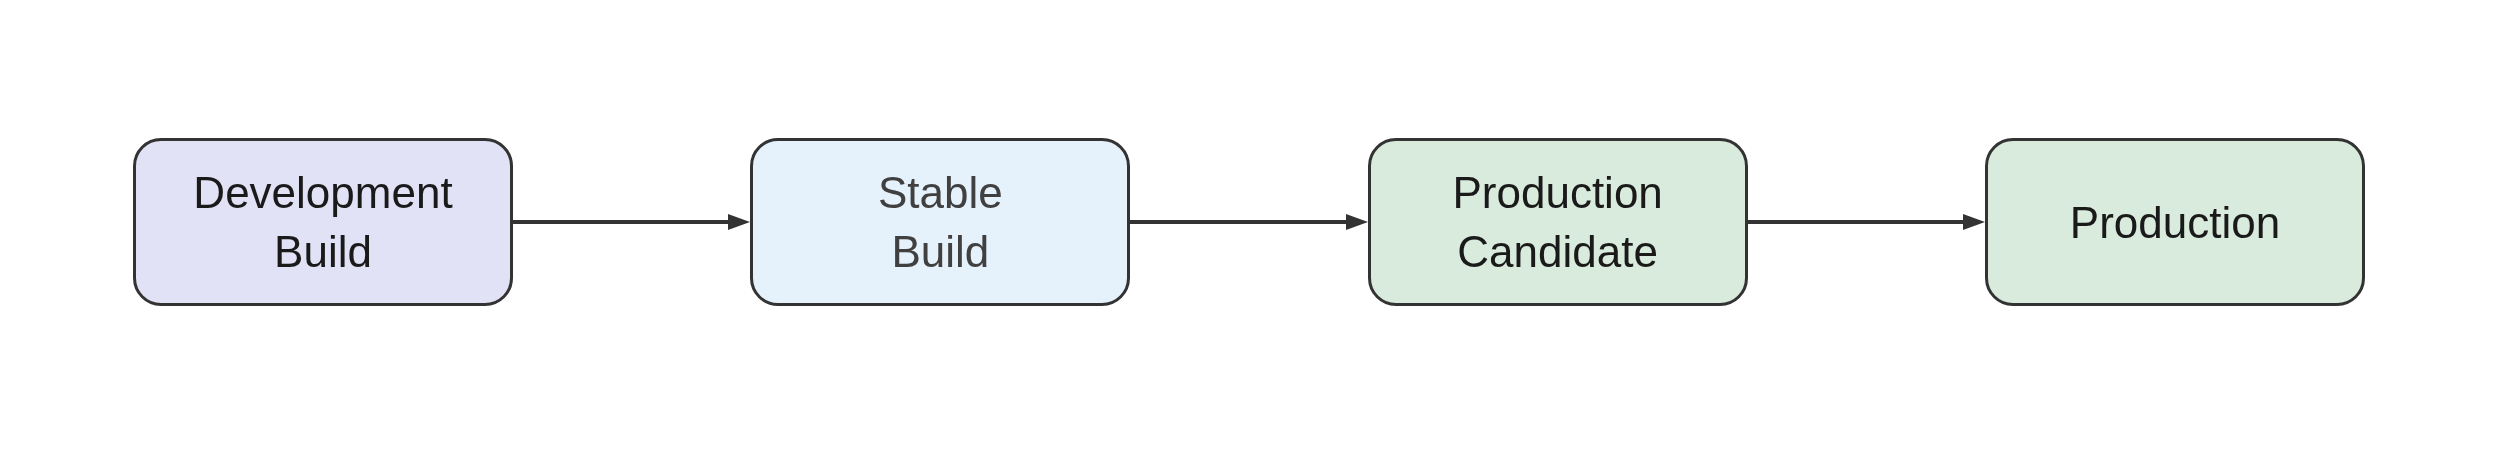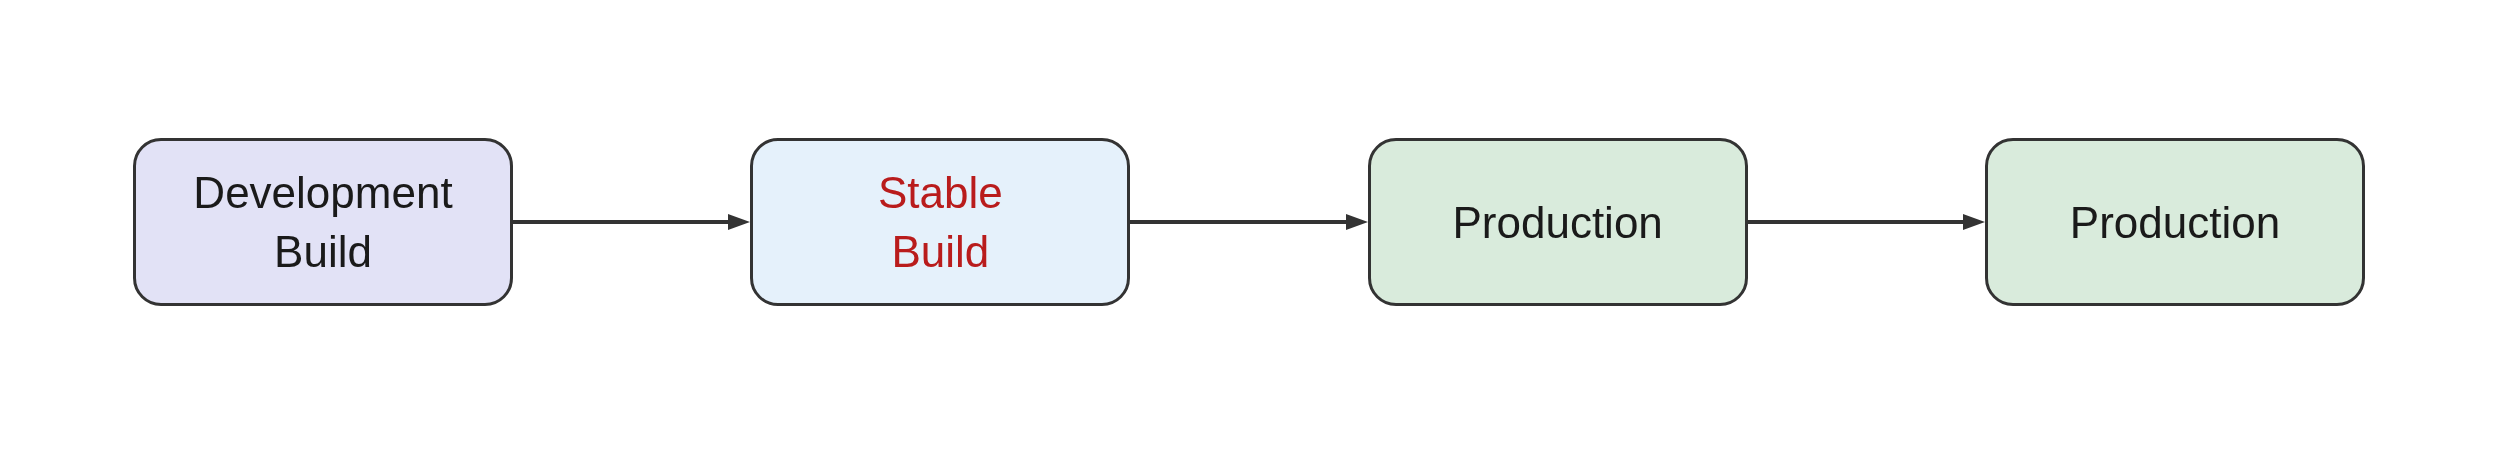--- a/index.html
+++ b/index.html
@@ -78,32 +78,33 @@
     <div class="node" style="background-color: rgb(226, 226, 246); border-color: rgb(51, 51, 51); color: rgb(26, 26, 26);">
       <span class="node-line">Development</span>
       <span class="node-line">Build</span>
     </div>
 
     <div class="edge" style="--edge-color: #333333;">
       <div class="edge-line"></div>
       <div class="edge-head"></div>
     </div>
 
-    <div class="node" style="background-color: rgb(229, 241, 251); border-color: rgb(51, 51, 51); color: #b91c1c;">
+    <div class="node" style="background-color: rgb(229, 241, 251); border-color: rgb(51, 51, 51); color: #404040;">
       <span class="node-line">Stable</span>
       <span class="node-line">Build</span>
     </div>
 
     <div class="edge" style="--edge-color: #333333;">
       <div class="edge-line"></div>
       <div class="edge-head"></div>
     </div>
 
     <div class="node" style="background-color: rgb(217, 235, 220); border-color: rgb(51, 51, 51); color: rgb(26, 26, 26);">
       <span class="node-line">Production</span>
+      <span class="node-line">Candidate</span>
     </div>
 
     <div class="edge" style="--edge-color: #333333;">
       <div class="edge-line"></div>
       <div class="edge-head"></div>
     </div>
 
     <div class="node" style="background-color: rgb(217, 235, 220); border-color: rgb(51, 51, 51); color: rgb(26, 26, 26);">
       <span class="node-line">Production</span>
     </div>

